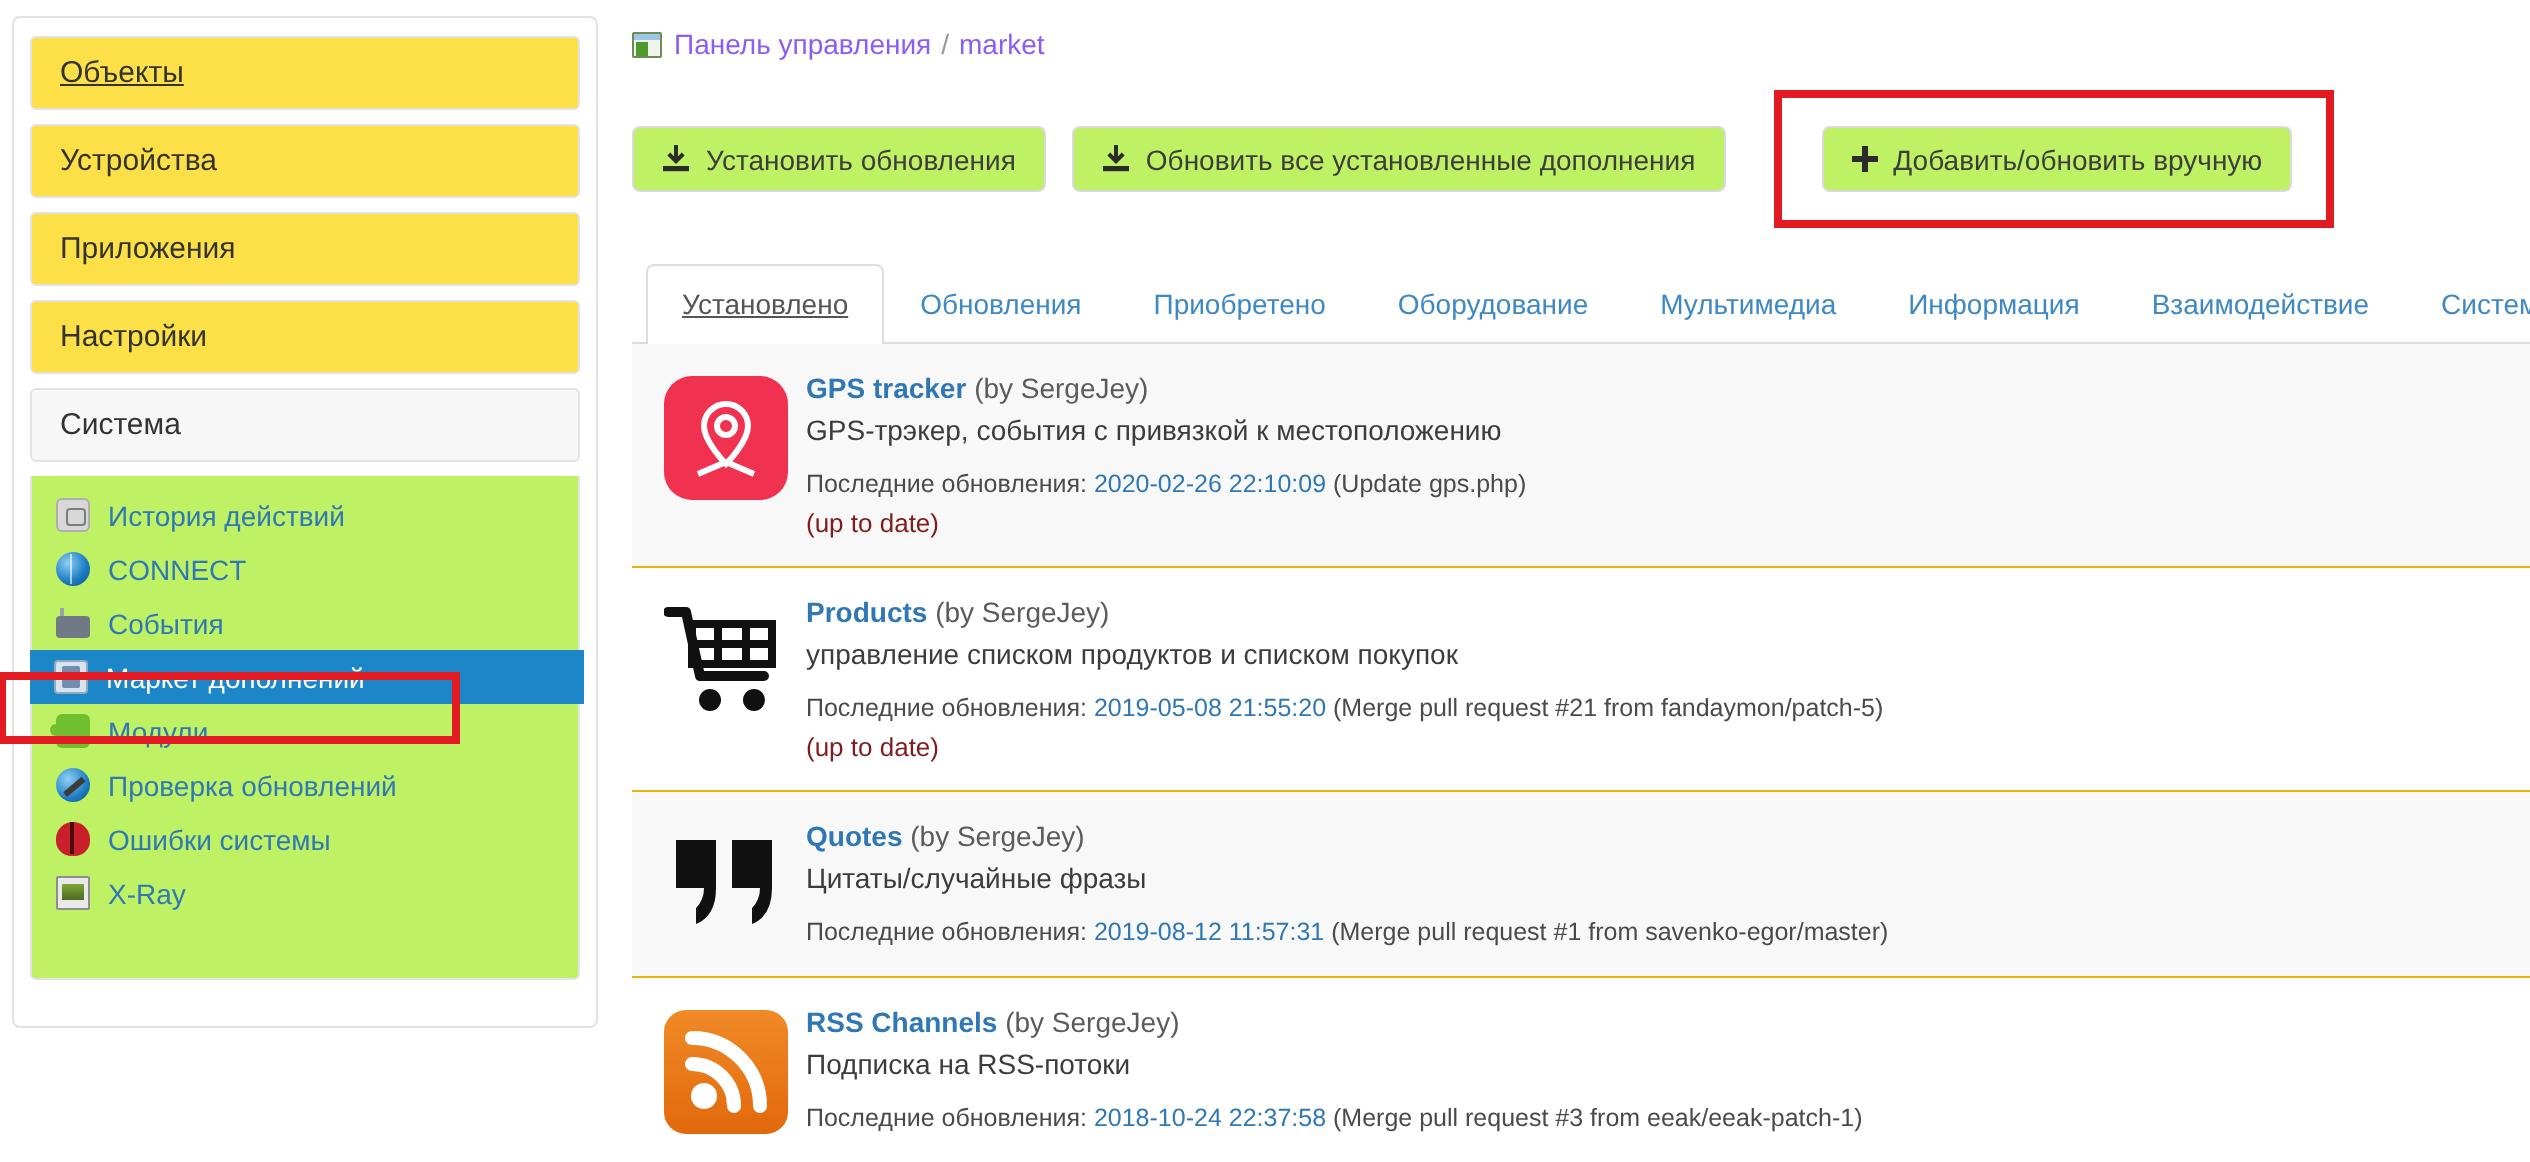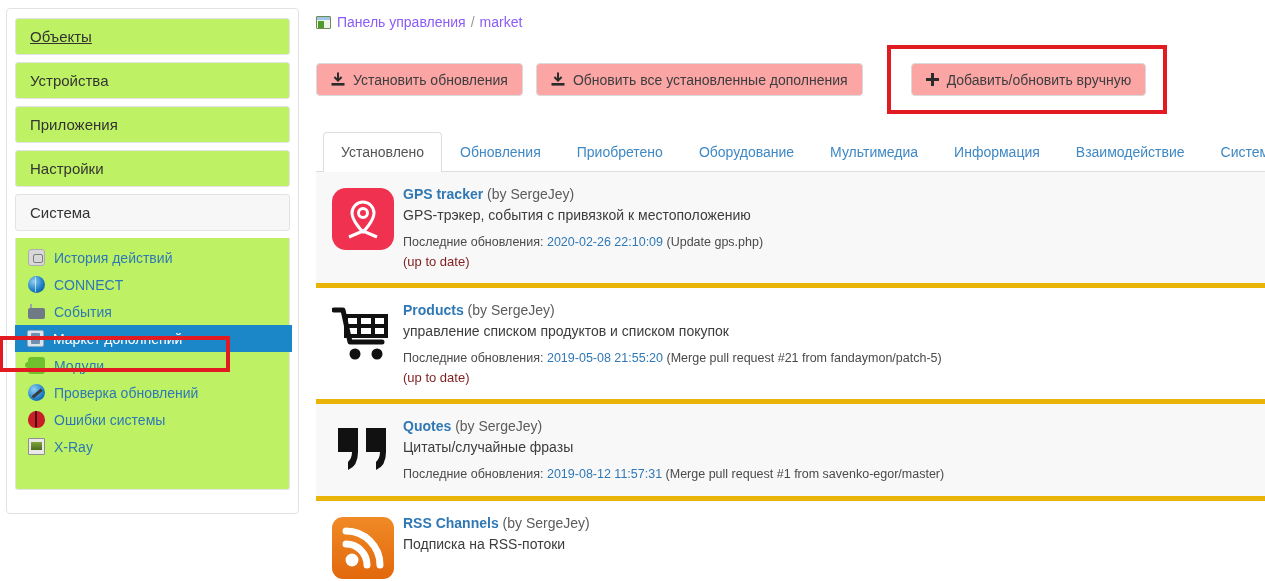--- a/index.html
+++ b/index.html
@@ -18,21 +18,21 @@
   #sidebar {
     position: absolute; left: 6px; top: 8px;
     width: 293px; height: 506px;
     background: #ffffff;
     border: 1px solid #e2e2e2;
     border-radius: 4px;
   }
   .panel-head {
     margin: 7px 8px 0 8px;
     height: 37px;
-    background: #bef264;
+    background: #fde047;
     border: 1px solid #e3e3e3;
     border-radius: 3px;
     display: flex; align-items: center;
     padding-left: 14px;
     font-size: 15px;
     color: #333333;
     cursor: pointer;
   }
   .panel-head:first-child { margin-top: 9px; }
   .panel-head.active-head { background: #f7f7f7; }
@@ -106,21 +106,21 @@
   #bc-icon:after {
     content:""; position:absolute; left:1px; top:4px; width:6px; height:7px;
     background:#4e9b2e;
   }
   .bc-link { color: #8b5cf6; cursor: pointer; }
   .bc-sep { margin: 0 5px; color: #999; }
 
   #toolbar { display: flex; align-items: center; padding-top: 11px; gap: 13px; }
   .tbtn {
     height: 33px;
-    background: #fca5a5;
+    background: #bef264;
     border: 1px solid #dadada;
     border-radius: 4px;
     display: inline-flex; align-items: center;
     padding: 0 14px;
     font-size: 14px;
     color: #3d3d3d;
     cursor: pointer;
     white-space: nowrap;
   }
   .tbtn .gl { margin-right: 8px; display:inline-flex; }
@@ -151,27 +151,28 @@
     border-bottom: none;
     margin-bottom: -1px;
     border-radius: 4px 4px 0 0;
     line-height: 19px;
   }
   .tab.active {
     color: #555555;
     background: #ffffff;
     border-color: #dddddd;
     border-bottom-color: #ffffff;
+    text-decoration: underline;
   }
 
   
   #list { }
   .row {
     display: flex;
-    border-bottom: 5px solid #eab308;
+    border-bottom: 1px solid #eab308;
     padding: 13px 0 13px 8px;
     background: #ffffff;
   }
   .row.alt { background: #f8f8f8; }
   .row-icon {
     flex: 0 0 77px;
     display: flex; align-items: flex-start; justify-content: center;
     padding-top: 3px;
   }
   .row-body { flex: 1 1 auto; padding-left: 2px; }
@@ -392,18 +393,23 @@
               <path d="M14 14 a34 34 0 0 1 34 34" fill="none" stroke="#ffffff" stroke-width="7" stroke-linecap="round"></path>
             </svg>
           </div>
         </div>
         <div class="row-body">
           <div class="row-title">
             <span class="name">RSS Channels</span>
             <span class="author">(by SergeJey)</span>
           </div>
           <div class="row-desc">Подписка на RSS-потоки</div>
+          <div class="row-meta">
+            <span>Последние обновления:</span>
+            <span class="date">2018-10-24 22:37:58</span>
+            <span>(Merge pull request #3 from eeak/eeak-patch-1)</span>
+          </div>
         </div>
       </div>
 
     </div>
   </div>
 </div>
 
 </body></html>

